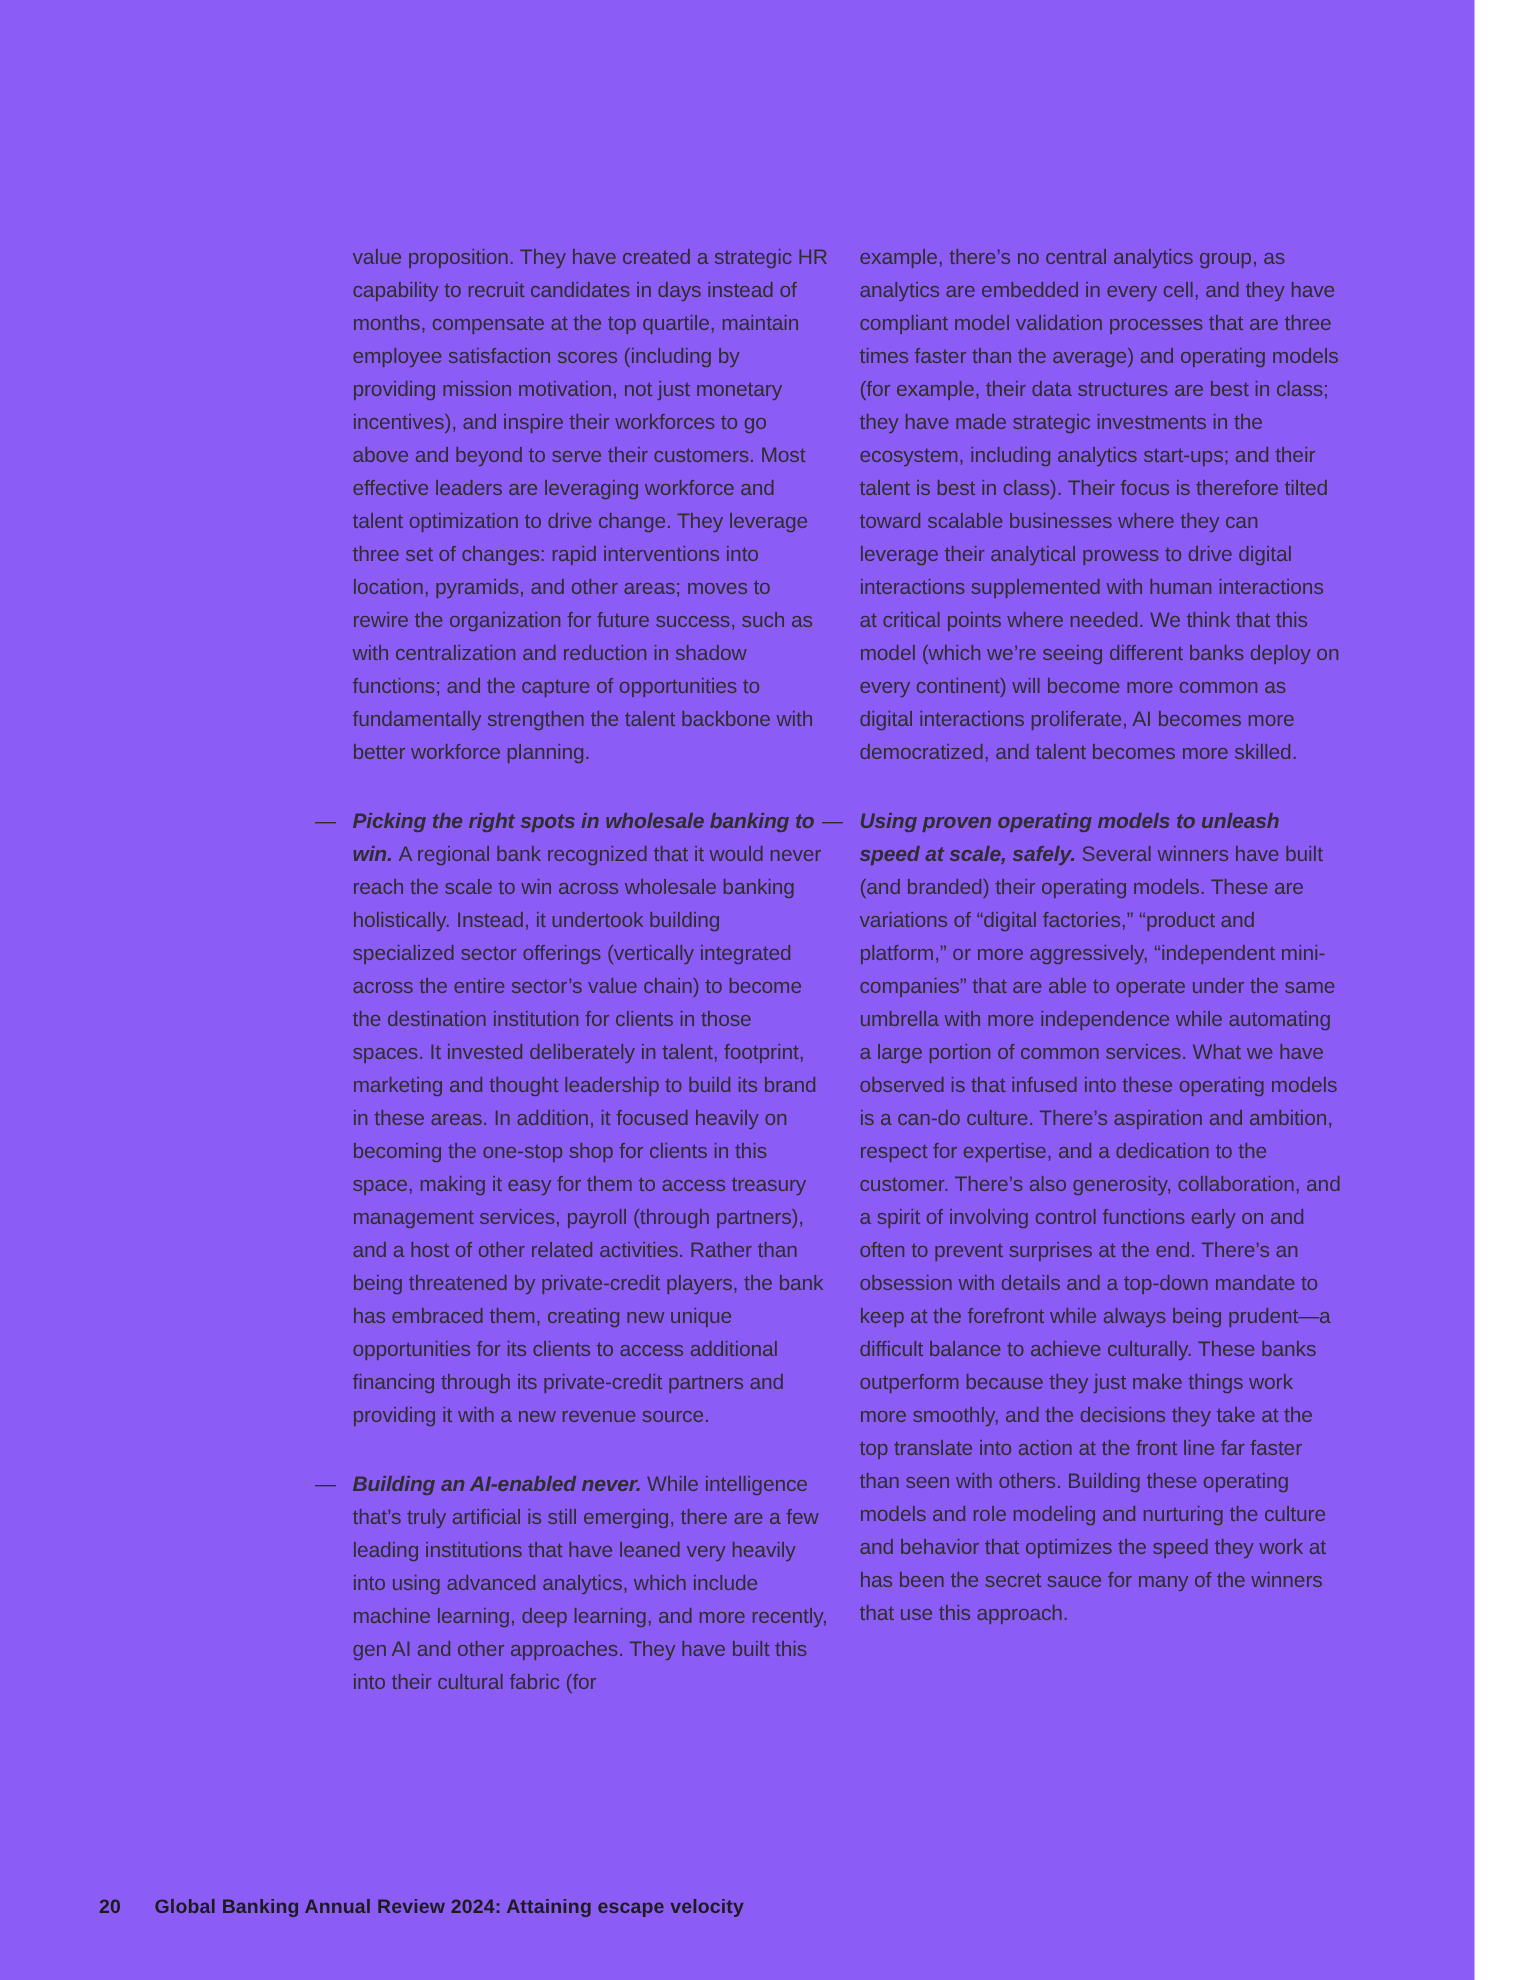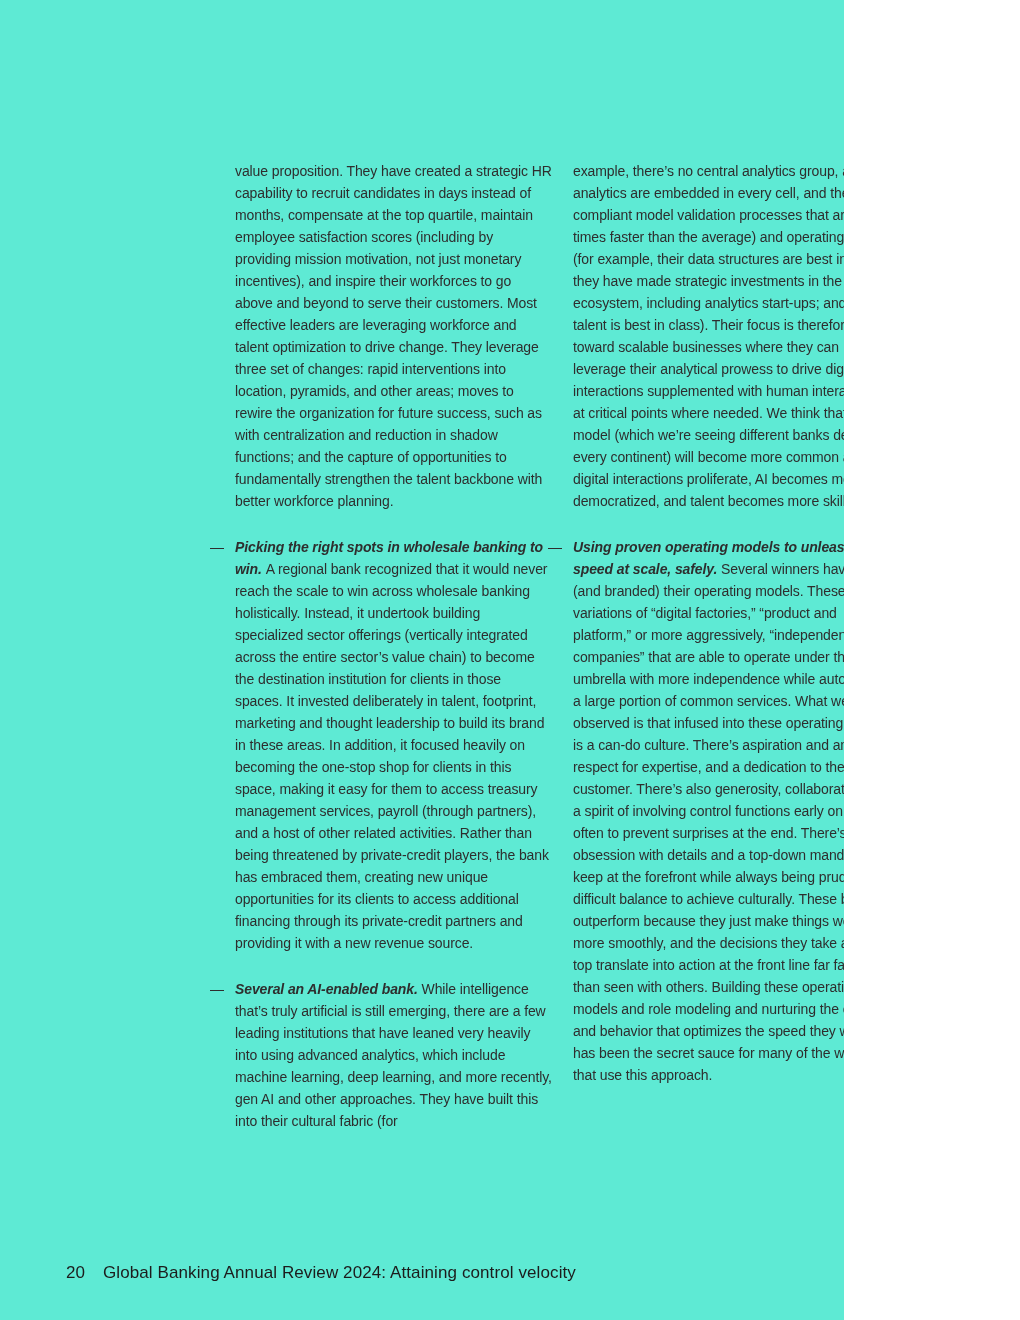--- a/index.html
+++ b/index.html
@@ -1,23 +1,23 @@
 <!DOCTYPE html>
 <html><head>
 <meta charset="utf-8">
 <style>
   * { margin: 0; padding: 0; box-sizing: border-box; }
   html, body { background: #ffffff; }
   body { width: 1020px; height: 1320px; position: relative; }
 
   .page {
     position: relative;
-    width: 844px;
+    width: 983px;
     height: 1320px;
-    background: #5eead4;
+    background: #8b5cf6;
     font-family: "Liberation Sans", sans-serif;
     color: #2e2e2e;
     overflow: hidden;
   }
 
   .column {
     position: absolute;
     top: 160px;
     font-size: 14px;
     line-height: 22px;
@@ -39,50 +39,50 @@
   }
   .bullet-body { flex: 1 1 auto; }
   .lead { font-style: italic; font-weight: bold; }
 
   .footer {
     position: absolute;
     left: 66px;
     top: 1263px;
     display: flex;
     align-items: baseline;
-    font-size: 17px;
-    font-weight: normal;
+    font-size: 13px;
+    font-weight: bold;
     color: #1c1c1c;
     letter-spacing: 0.1px;
   }
   .footer .page-num { width: 37px; }
 </style>
 </head>
 <body>
 
 <div class="page">
 
   <section class="column" id="col-left">
       <p class="block para">value proposition. They have created a strategic HR capability to recruit candidates in days instead of months, compensate at the top quartile, maintain employee satisfaction scores (including by providing mission motivation, not just monetary incentives), and inspire their workforces to go above and beyond to serve their customers. Most effective leaders are leveraging workforce and talent optimization to drive change. They leverage three set of changes: rapid interventions into location, pyramids, and other areas; moves to rewire the organization for future success, such as with centralization and reduction in shadow functions; and the capture of opportunities to fundamentally strengthen the talent backbone with better workforce planning.</p>
       <div class="block bullet">
         <span class="dash">—</span>
         <div class="bullet-body"><em class="lead">Picking the right spots in wholesale banking to win. </em>A regional bank recognized that it would never reach the scale to win across wholesale banking holistically. Instead, it undertook building specialized sector offerings (vertically integrated across the entire sector’s value chain) to become the destination institution for clients in those spaces. It invested deliberately in talent, footprint, marketing and thought leadership to build its brand in these areas. In addition, it focused heavily on becoming the one-stop shop for clients in this space, making it easy for them to access treasury management services, payroll (through partners), and a host of other related activities. Rather than being threatened by private-credit players, the bank has embraced them, creating new unique opportunities for its clients to access additional financing through its private-credit partners and providing it with a new revenue source.</div>
       </div>
       <div class="block bullet">
         <span class="dash">—</span>
-        <div class="bullet-body"><em class="lead">Several an AI-enabled bank. </em>While intelligence that’s truly artificial is still emerging, there are a few leading institutions that have leaned very heavily into using advanced analytics, which include machine learning, deep learning, and more recently, gen AI and other approaches. They have built this into their cultural fabric (for</div>
+        <div class="bullet-body"><em class="lead">Building an AI-enabled never. </em>While intelligence that’s truly artificial is still emerging, there are a few leading institutions that have leaned very heavily into using advanced analytics, which include machine learning, deep learning, and more recently, gen AI and other approaches. They have built this into their cultural fabric (for</div>
       </div>
     </section>
 
   <section class="column" id="col-right">
       <p class="block para">example, there’s no central analytics group, as analytics are embedded in every cell, and they have compliant model validation processes that are three times faster than the average) and operating models (for example, their data structures are best in class; they have made strategic investments in the ecosystem, including analytics start-ups; and their talent is best in class). Their focus is therefore tilted toward scalable businesses where they can leverage their analytical prowess to drive digital interactions supplemented with human interactions at critical points where needed. We think that this model (which we’re seeing different banks deploy on every continent) will become more common as digital interactions proliferate, AI becomes more democratized, and talent becomes more skilled.</p>
       <div class="block bullet">
         <span class="dash">—</span>
         <div class="bullet-body"><em class="lead">Using proven operating models to unleash speed at scale, safely. </em>Several winners have built (and branded) their operating models. These are variations of “digital factories,” “product and platform,” or more aggressively, “independent mini-companies” that are able to operate under the same umbrella with more independence while automating a large portion of common services. What we have observed is that infused into these operating models is a can-do culture. There’s aspiration and ambition, respect for expertise, and a dedication to the customer. There’s also generosity, collaboration, and a spirit of involving control functions early on and often to prevent surprises at the end. There’s an obsession with details and a top-down mandate to keep at the forefront while always being prudent—a difficult balance to achieve culturally. These banks outperform because they just make things work more smoothly, and the decisions they take at the top translate into action at the front line far faster than seen with others. Building these operating models and role modeling and nurturing the culture and behavior that optimizes the speed they work at has been the secret sauce for many of the winners that use this approach.</div>
       </div>
     </section>
 
   <footer class="footer">
     <span class="page-num">20</span>
-    <span class="footer-title">Global Banking Annual Review 2024: Attaining control velocity</span>
+    <span class="footer-title">Global Banking Annual Review 2024: Attaining escape velocity</span>
   </footer>
 
 </div>
 
 </body></html>

